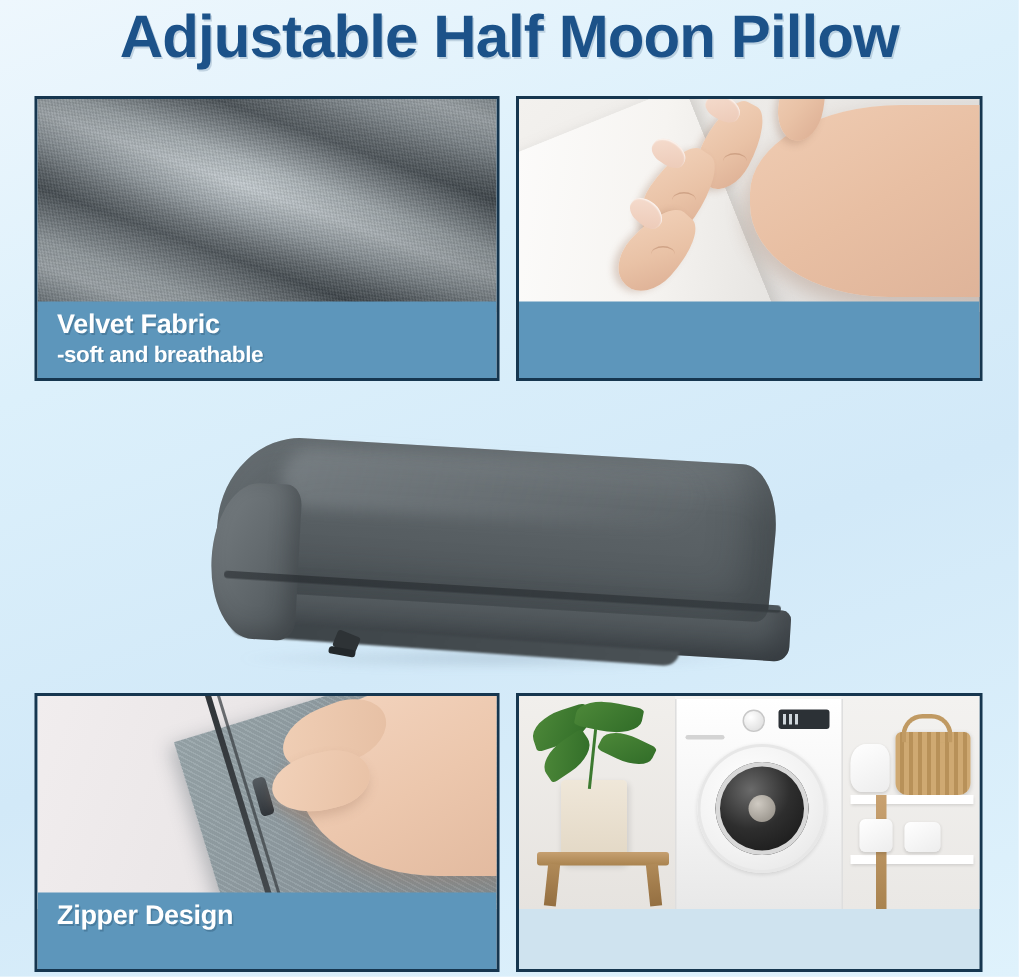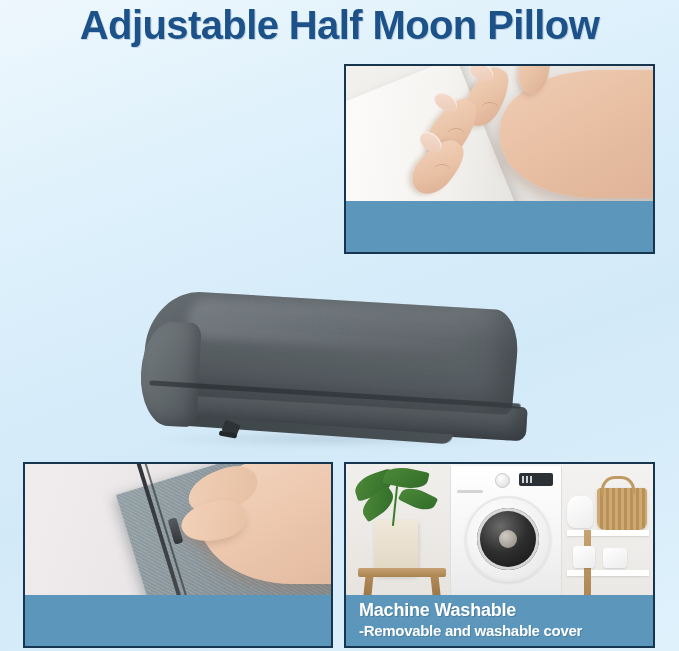--- a/index.html
+++ b/index.html
@@ -519,20 +519,31 @@
     filter: blur(3px);
   }
 </style>
 </head>
 <body>
 
 <div id="page">
 
   <div id="title">Adjustable Half Moon Pillow</div>
 
+  <div class="panel" id="panel-velvet">
+    <div class="panel-photo">
+      <div class="velvet-bg"></div>
+      <div class="velvet-grain"></div>
+      <div class="velvet-vig"></div>
+    </div>
+    <div class="caption">
+      <div class="cap-title">Velvet Fabric</div>
+      <div class="cap-sub">-soft and breathable</div>
+    </div>
+  </div>
 
   <div class="panel" id="panel-foam">
     <div class="panel-photo">
       <div class="foam-bg"></div>
       <div class="foam-edge"></div>
       <div class="hand">
         <div class="palm"></div>
         <div class="finger" id="f4"></div>
         <div class="finger" id="f1"></div>
         <div class="finger" id="f2"></div>
@@ -569,20 +580,21 @@
       <div class="zip-line"></div>
       <div class="zip-line2"></div>
       <div class="zip-pull"></div>
       <div class="zip-hand">
         <div class="zip-palm"></div>
         <div class="zip-index"></div>
         <div class="zip-thumb"></div>
       </div>
     </div>
     <div class="caption">
+      <div class="cap-title">Zipper Design</div>
     </div>
   </div>
 
   <div class="panel" id="panel-washable">
     <div class="panel-photo">
       <div class="wash-bg"></div>
       <div class="wash-wall-l"></div>
       <div class="wash-wall-r"></div>
 
       <div class="plant-pot"></div>
@@ -610,19 +622,15 @@
 
       <div class="towel" id="tw1"></div>
       <div class="basket"></div>
       <div class="basket-handle"></div>
       <div class="shelf" id="sh1"></div>
       <div class="shelf" id="sh2"></div>
       <div class="wood-post"></div>
       <div class="towel" id="tw2"></div>
       <div class="towel" id="tw3"></div>
     </div>
-    <div class="caption">
-      <div class="cap-title">Machine Washable</div>
-      <div class="cap-sub">-Removable and washable cover</div>
-    </div>
   </div>
 
 </div>
 
 </body></html>

